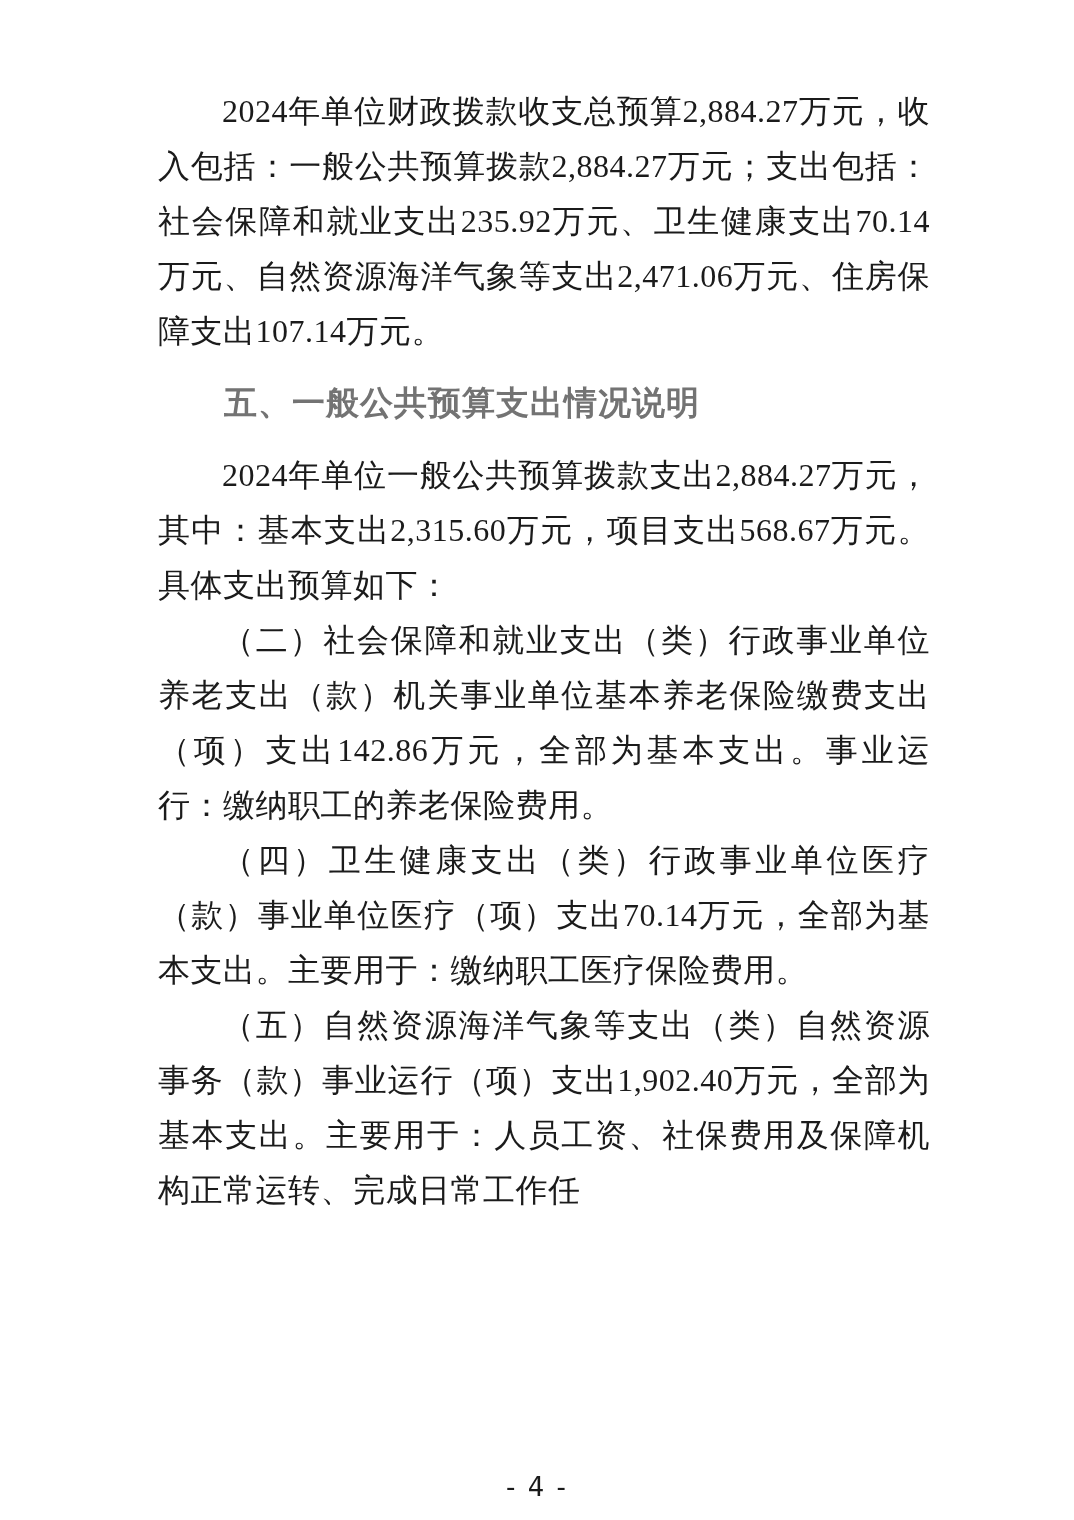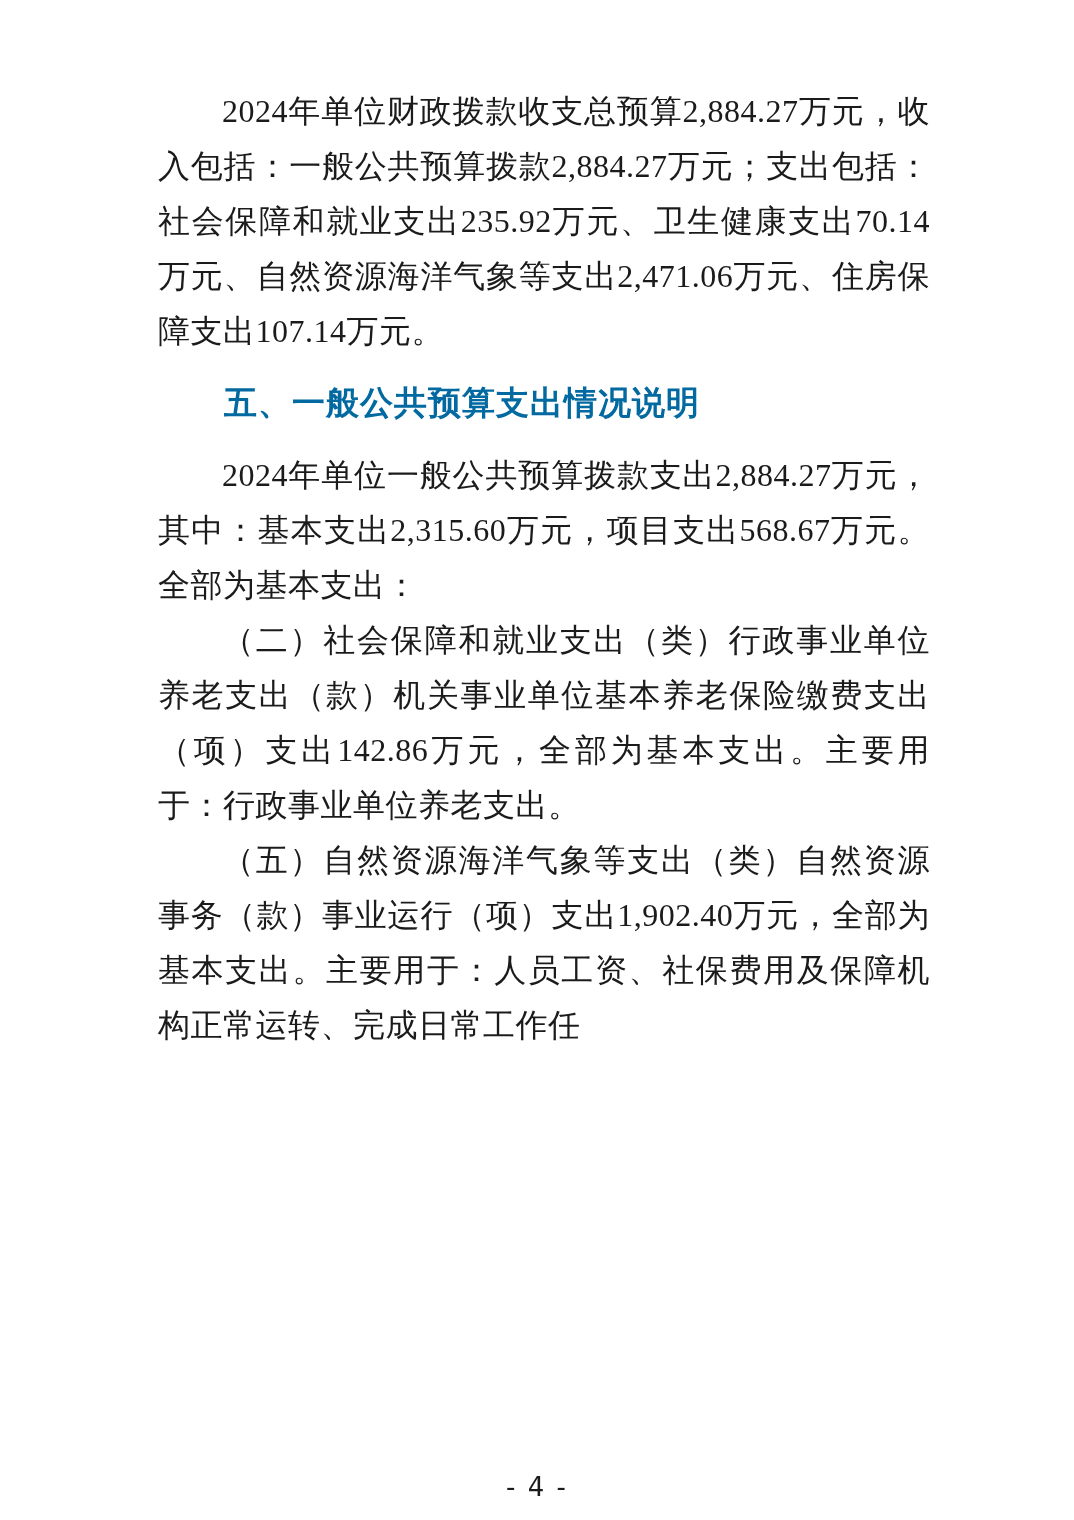--- a/index.html
+++ b/index.html
@@ -28,21 +28,21 @@
     letter-spacing: 0.5px;
     word-break: break-all;
   }
   .section-heading {
     margin: 16px 0 18px 0;
     font-size: 33px;
     line-height: 55px;
     font-weight: bold;
     text-indent: 2em;
     letter-spacing: 1px;
-    color: #0369a1;
+    color: #737373;
     font-family: "Liberation Sans", "DejaVu Sans", sans-serif;
   }
   .page-footer {
     position: absolute;
     left: 0;
     bottom: 18px;
     width: 100%;
     text-align: center;
     font-size: 26px;
     letter-spacing: 2px;
@@ -52,24 +52,25 @@
 </style>
 </head>
 <body>
 
 <div class="page">
 
   <p class="body-para">2024年单位财政拨款收支总预算2,884.27万元，收入包括：一般公共预算拨款2,884.27万元；支出包括：社会保障和就业支出235.92万元、卫生健康支出70.14万元、自然资源海洋气象等支出2,471.06万元、住房保障支出107.14万元。</p>
 
   <h2 class="section-heading">五、一般公共预算支出情况说明</h2>
 
-  <p class="body-para">2024年单位一般公共预算拨款支出2,884.27万元，其中：基本支出2,315.60万元，项目支出568.67万元。全部为基本支出：</p>
+  <p class="body-para">2024年单位一般公共预算拨款支出2,884.27万元，其中：基本支出2,315.60万元，项目支出568.67万元。具体支出预算如下：</p>
 
 
-  <p class="body-para">（二）社会保障和就业支出（类）行政事业单位养老支出（款）机关事业单位基本养老保险缴费支出（项）支出142.86万元，全部为基本支出。主要用于：行政事业单位养老支出。</p>
+  <p class="body-para">（二）社会保障和就业支出（类）行政事业单位养老支出（款）机关事业单位基本养老保险缴费支出（项）支出142.86万元，全部为基本支出。事业运行：缴纳职工的养老保险费用。</p>
 
 
+  <p class="body-para">（四）卫生健康支出（类）行政事业单位医疗（款）事业单位医疗（项）支出70.14万元，全部为基本支出。主要用于：缴纳职工医疗保险费用。</p>
 
   <p class="body-para">（五）自然资源海洋气象等支出（类）自然资源事务（款）事业运行（项）支出1,902.40万元，全部为基本支出。主要用于：人员工资、社保费用及保障机构正常运转、完成日常工作任</p>
 
   <div class="page-footer">- 4 -</div>
 
 </div>
 
 </body></html>

